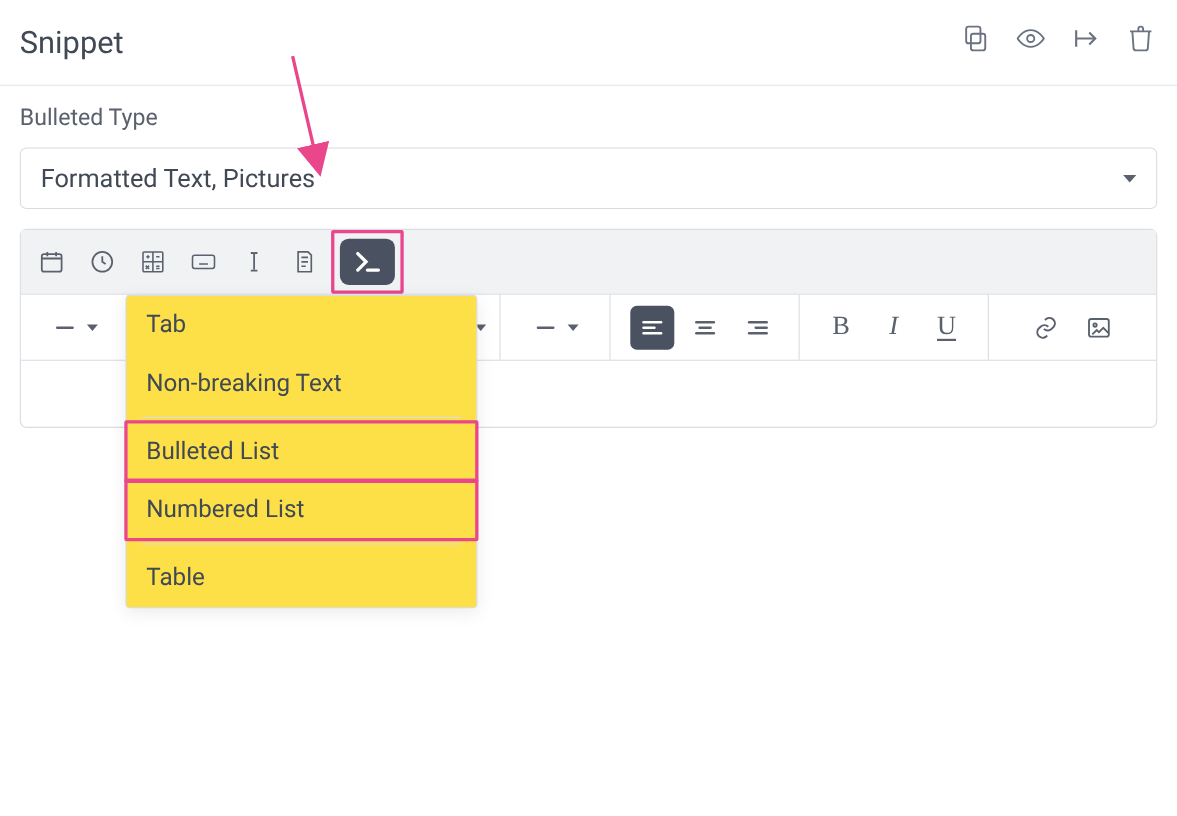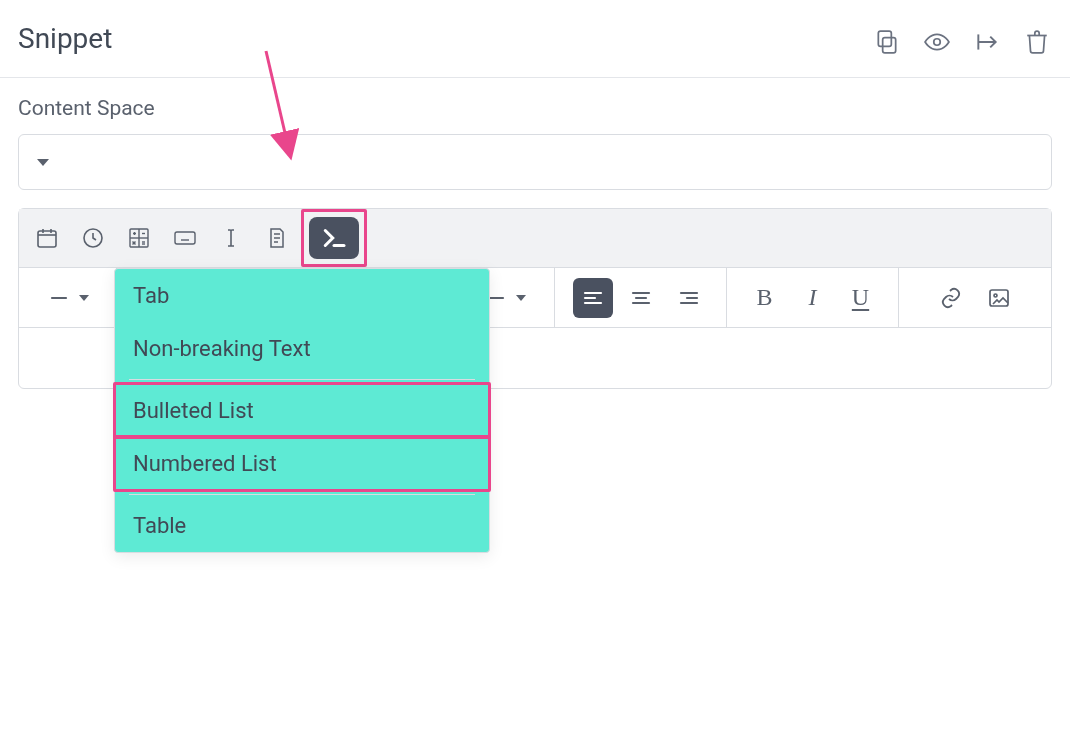--- a/index.html
+++ b/index.html
@@ -6,21 +6,21 @@
   body {
     font-family: -apple-system, BlinkMacSystemFont, "Segoe UI", Roboto, "Helvetica Neue", Arial, sans-serif;
     background: #ffffff;
     color: #414955;
     width: 1070px;
     height: 742px;
     position: relative;
   }
   .header {
     display: flex;
-    align-items: flex-end;
+    align-items: flex-start;
     justify-content: space-between;
     padding: 22px 20px 22px 18px;
     border-bottom: 1px solid #e4e6ea;
   }
   .header-title {
     font-size: 28px;
     font-weight: 400;
     color: #414955;
   }
   .header-actions {
@@ -169,22 +169,22 @@
     font-family: Georgia, serif;
   }
   .tb-italic { font-style: italic; }
   .tb-underline { text-decoration: underline; text-underline-offset: 4px; }
 
   
   .dropdown {
     position: absolute;
     top: 0;
     left: 95px;
-    width: 376px;
-    background: #5eead4;
+    width: 320px;
+    background: #fde047;
     border: 1px solid #d9dce1;
     border-radius: 4px;
     box-shadow: 0 4px 16px rgba(0,0,0,0.08);
     z-index: 20;
   }
   .dd-item {
     padding: 14px 18px;
     font-size: 22px;
     color: #414955;
     cursor: pointer;
@@ -257,25 +257,26 @@
       <svg viewBox="0 0 24 24" fill="none" stroke="currentColor" stroke-width="1.6">
         <polyline points="3,6 5,6 21,6"></polyline>
         <path d="M19 6l-1 14a2 2 0 0 1-2 2H8a2 2 0 0 1-2-2L5 6"></path>
         <path d="M10 6V4a2 2 0 0 1 2-2h0a2 2 0 0 1 2 2v2"></path>
       </svg>
     </div>
   </div>
 </div>
 
 <div class="label-row">
-  <div class="field-label">Content Space</div>
+  <div class="field-label">Bulleted Type</div>
 </div>
 
 <div class="select-row">
   <div class="select-box">
+    <span class="select-value">Formatted Text, Pictures</span>
     <span class="select-caret"></span>
   </div>
 </div>
 
 <div class="editor-wrap">
 
   <div class="toolbar-top">
     <div class="top-icon">
       <svg viewBox="0 0 24 24" fill="none" stroke="currentColor" stroke-width="1.6">
         <rect x="3" y="5" width="18" height="16" rx="2"></rect>

